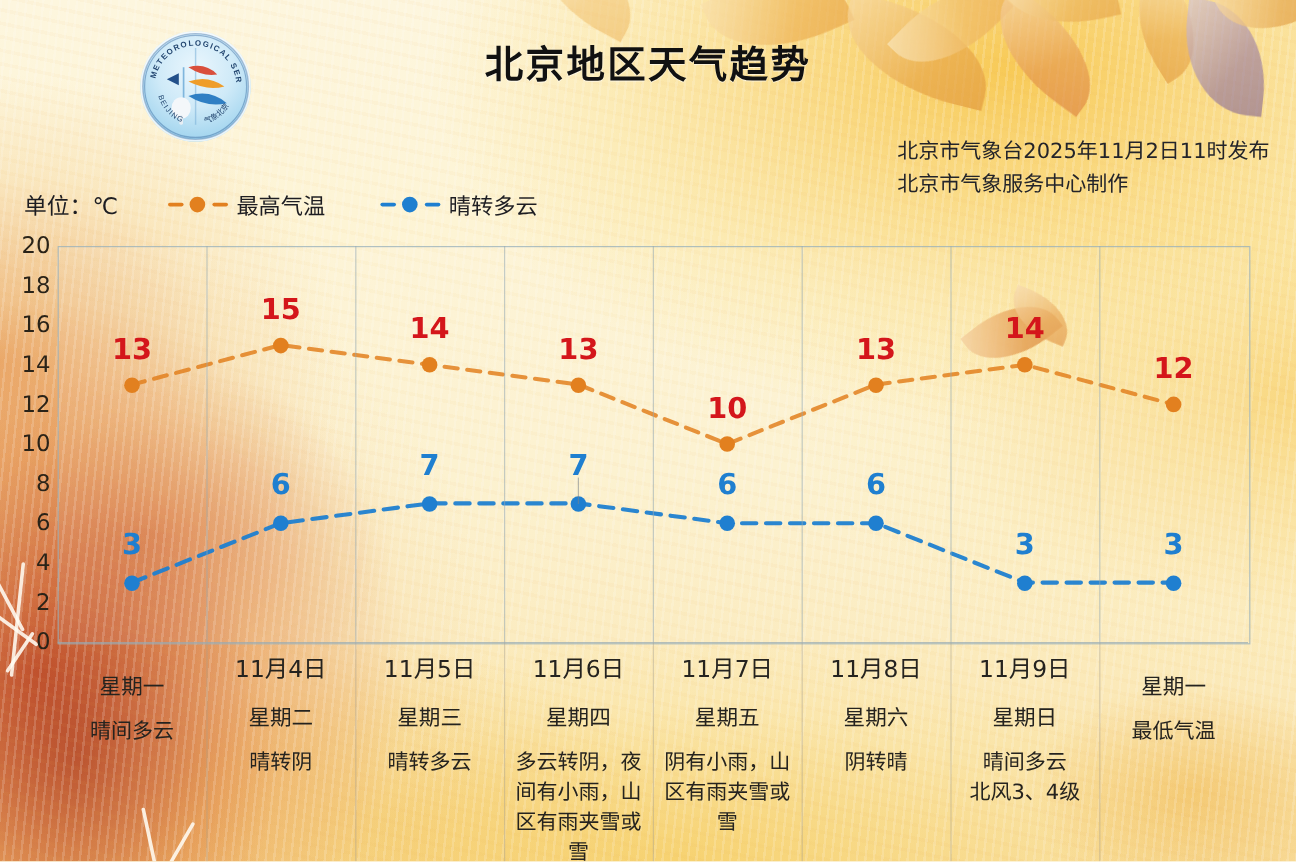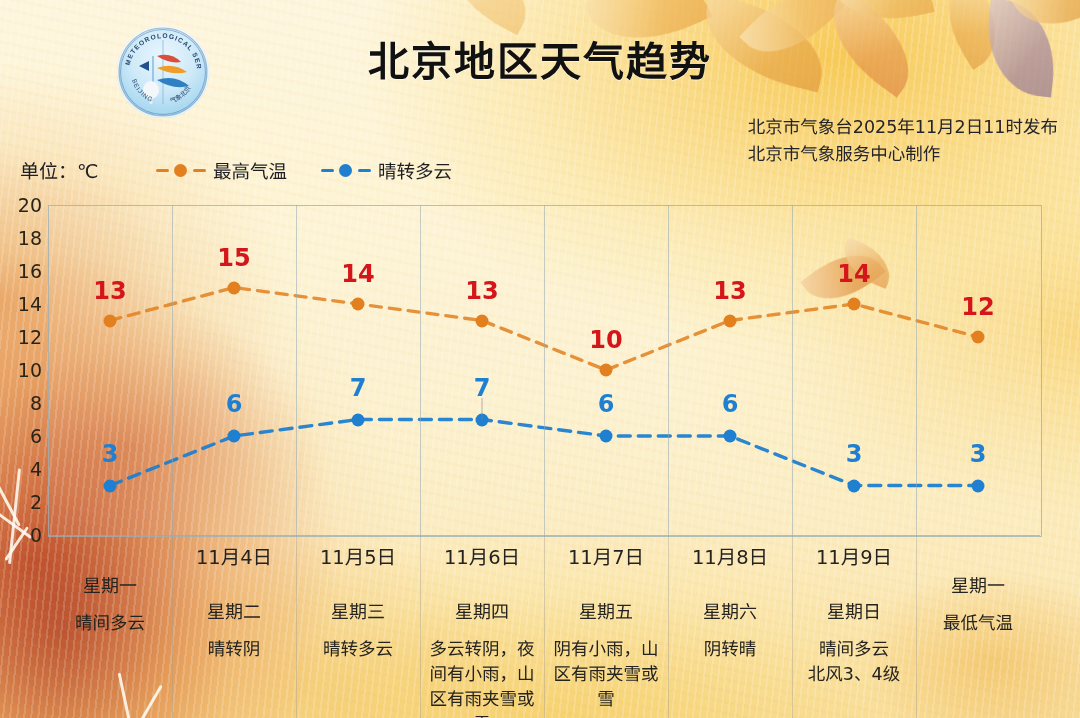--- a/index.html
+++ b/index.html
@@ -98,21 +98,21 @@
   }
   .logo svg { position: absolute; inset: 0; }
 
   .title {
     position: absolute;
     left: 0;
     right: 0;
     top: 28px;
     text-align: center;
     font-family: Liberation Mono, monospace;
-    font-size: 41px;
+    font-size: 32px;
     font-weight: bold;
     letter-spacing: 2px;
     color: #111111;
     text-shadow: 0 1px 0 rgba(255,255,255,.55);
   }
 
   .publisher {
     position: absolute;
     right: 22px;
     top: 114px;
@@ -127,25 +127,25 @@
   .unit {
     position: absolute;
     left: 20px;
     top: 156px;
     font-size: 19px;
     color: #1d1d22;
     font-family: "DejaVu Sans", "Liberation Sans", sans-serif;
   }
   .legend {
     position: absolute;
-    left: 156px;
+    left: 140px;
     top: 157px;
     display: flex;
     align-items: center;
-    gap: 34px;
+    gap: 46px;
   }
   .legend-item {
     display: flex;
     align-items: center;
     gap: 7px;
   }
   .legend-key {
     position: relative;
     width: 50px;
     height: 14px;
@@ -248,21 +248,21 @@
     font-family: "DejaVu Sans", "Liberation Sans", sans-serif;
   }
   .daycell .date {
     font-size: 19.5px;
     line-height: 26px;
     white-space: nowrap;
   }
   .daycell .dow {
     font-size: 18px;
     line-height: 26px;
-    margin-top: 28px;
+    margin-top: 15px;
     white-space: nowrap;
   }
   .daycell .desc {
     font-size: 17.5px;
     line-height: 25px;
     margin-top: 12px;
   }
 </style>
 </head>
 <body>

